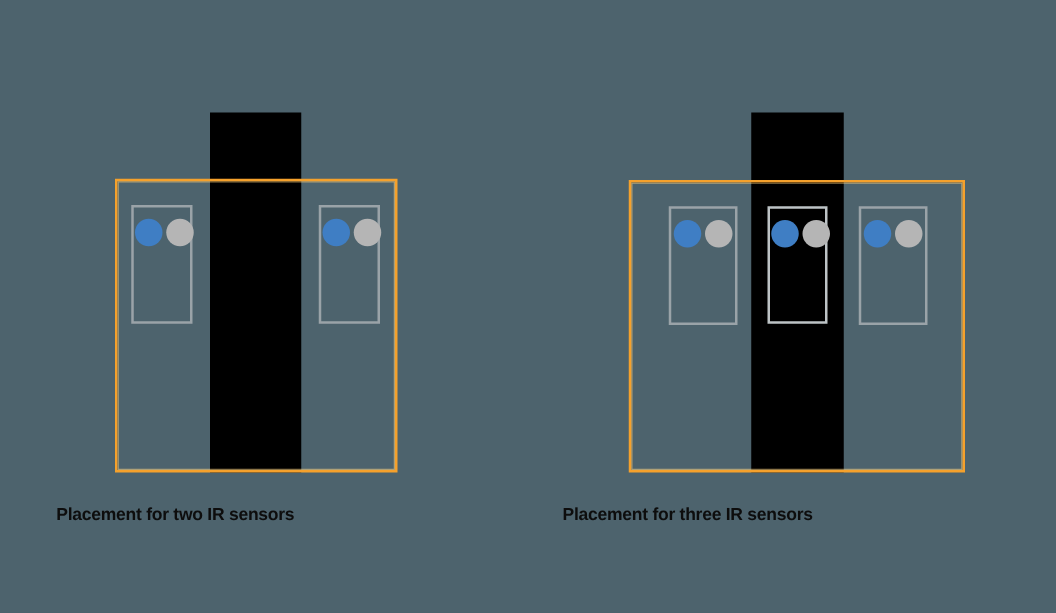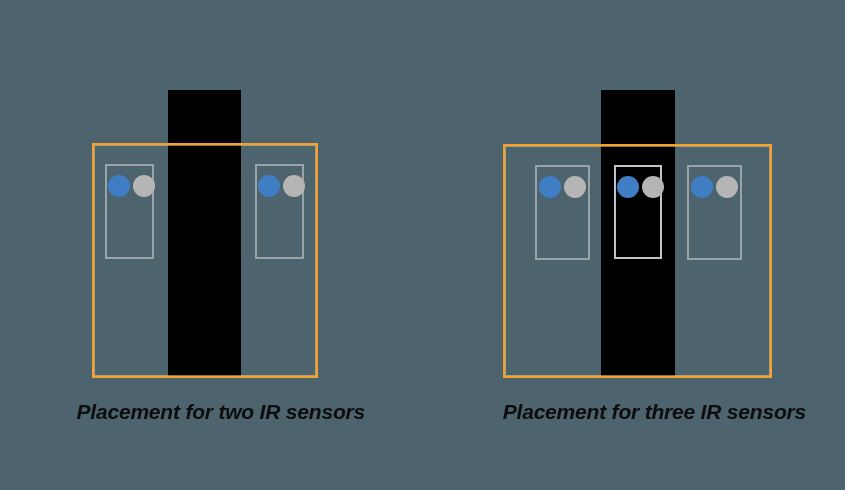--- a/index.html
+++ b/index.html
@@ -38,26 +38,26 @@
   #d2 .m-a{left:535px;}
   #d2 .m-b{left:614px;width:48px;height:94px;padding-left:1px;}
   #d2 .m-c{left:687px;}
   
   .dot{width:22px;height:22px;border-radius:50%;flex:0 0 auto;}
   .dot.blue{background:var(--blue,#3f7ec4);}
   .dot.gray{background:var(--gray,#b5b5b5);}
   
   .caption{
     position:absolute;top:398px;width:320px;margin:0;
-    text-align:right;font-style:italic;font-weight:bold;
-    font-size:21px;letter-spacing:-0.2px;line-height:27px;
+    text-align:left;font-weight:bold;
+    font-size:14px;letter-spacing:-0.2px;line-height:27px;
     color:var(--caption,#0d0d0d);z-index:4;
   }
   #d1 .caption{left:45px;}
-  #d2 .caption{left:486px;}
+  #d2 .caption{left:450px;}
 </style>
 </head>
 <body>
 
 <div class="canvas">
 
   <section class="diagram" id="d1">
     <div class="bar"></div>
     <div class="boundary"></div>
     <div class="module m-a">

